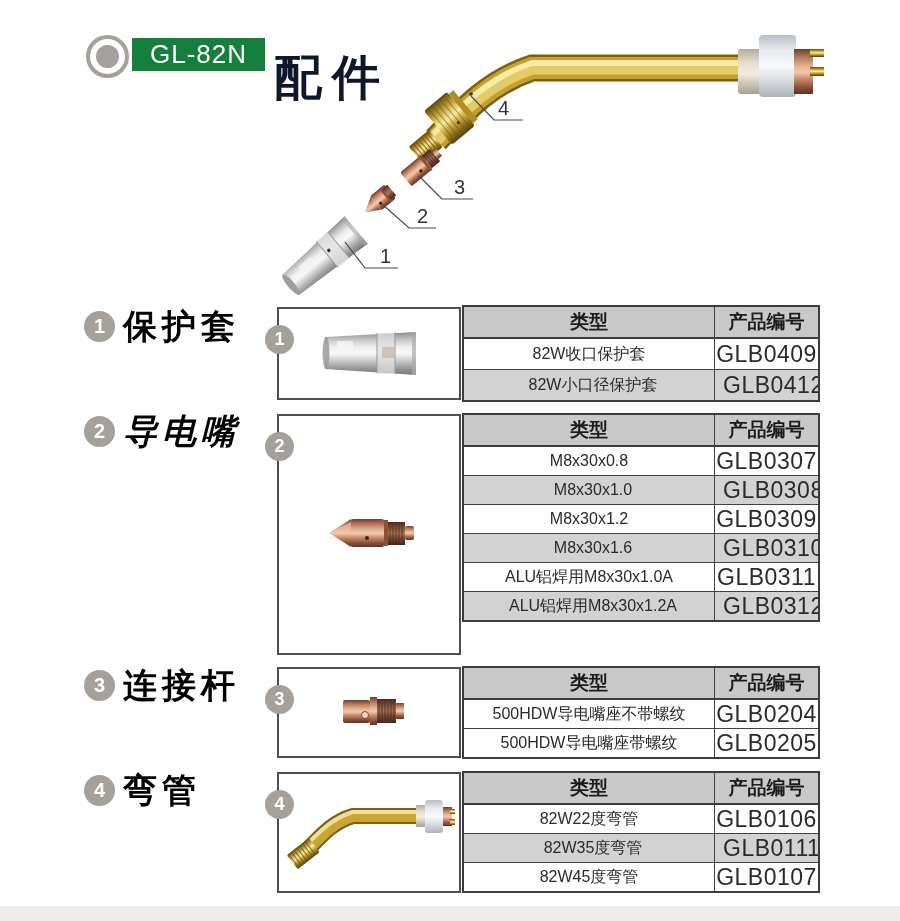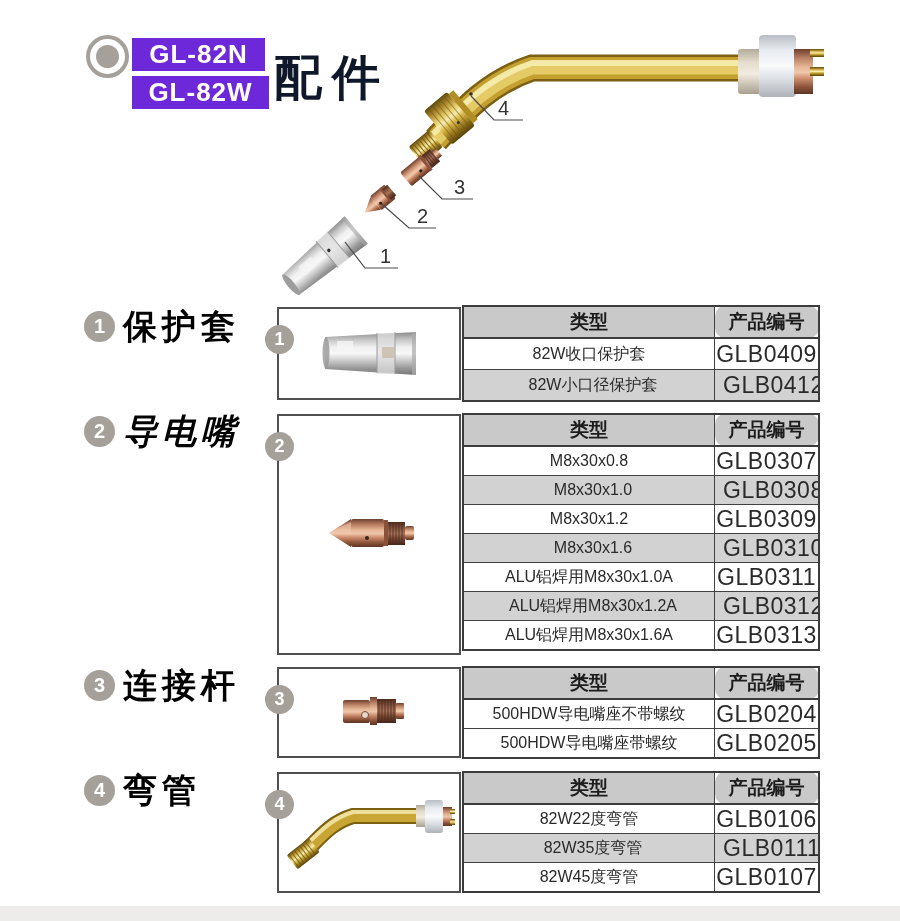--- a/index.html
+++ b/index.html
@@ -3,22 +3,22 @@
 <meta charset="utf-8">
 <style>
   html,body{margin:0;padding:0;background:#fff;}
   .page{position:relative;width:900px;height:921px;background:#ffffff;overflow:hidden;
         font-family:"Liberation Sans","DejaVu Sans",sans-serif;}
 
   
   .hdr-ring{position:absolute;left:86px;top:35px;width:43px;height:43px;box-sizing:border-box;
             border:4px solid #a5a09a;border-radius:50%;display:flex;align-items:center;justify-content:center;}
   .hdr-ring i{width:23px;height:23px;border-radius:50%;background:#a5a09a;}
-  .model-badge{position:absolute;left:132px;height:33px;background:#6d28d9;color:#ffffff;
-               font-size:26px;display:flex;align-items:center;justify-content:center;letter-spacing:1px;font-weight:bold;}
+  .model-badge{position:absolute;left:132px;height:33px;background:#15803d;color:#ffffff;
+               font-size:26px;display:flex;align-items:center;justify-content:center;letter-spacing:1px;}
   .model-badge.b1{top:38px;width:133px;}
   .model-badge.b2{top:76px;width:137px;}
   .main-title{position:absolute;left:274px;top:46px;font-size:48px;font-weight:bold;color:#0f172a;
               font-family:"DejaVu Serif","Liberation Serif",serif;letter-spacing:10px;z-index:3;}
 
   
   .diagram{position:absolute;left:270px;top:20px;width:580px;height:285px;z-index:1;}
   .diagram text{font-family:"Liberation Sans","DejaVu Sans",sans-serif;font-size:20px;fill:#333;}
 
   
@@ -40,21 +40,21 @@
   .box-badge{position:absolute;left:-14px;top:16px;width:29px;height:29px;border-radius:50%;background:#a5a09a;
              color:#fff;font-size:18px;font-weight:bold;display:flex;align-items:center;justify-content:center;z-index:2;}
 
   
   .ptable{position:absolute;left:462px;width:353px;border-collapse:collapse;table-layout:fixed;background:#fff;
           border:2px solid #3c3c3c;}
   .t1{top:305px;} .t2{top:413px;} .t3{top:666px;} .t4{top:771px;}
   .ptable th,.ptable td{border:1.6px solid #414141;text-align:center;padding:0;overflow:hidden;}
   .ptable th{background:#c9c9c9;font-family:Liberation Serif, serif;font-size:19px;
              font-weight:600;color:#1c1c1c;height:30px;border-bottom:2.5px solid #3c3c3c;}
-  .ptable th.col-type{width:250px;} .ptable th.col-code{width:103px;border-radius:10px;}
+  .ptable th.col-type{width:250px;} .ptable th.col-code{width:103px;}
   .ptable td{font-size:16px;color:#2a2a2a;height:28px;}
   .t1 td{height:30px;}
   .ptable td.code{font-size:23px;letter-spacing:.5px;}
   .ptable tr.shaded td{background:#d2d2d2;padding-left:8px;}
 
   .footer-strip{position:absolute;left:0;bottom:0;width:100%;height:15px;background:#edecea;}
 </style>
 </head>
 <body>
 
@@ -109,21 +109,20 @@
         <stop offset=".55" stop-color="#f2ece0"></stop>
           <stop offset="1" stop-color="#a89f8e"></stop>
       </linearGradient>
     </defs>
   </svg>
 
   <div class="hdr-ring">
       <i></i>
     </div>
   <div class="model-badge b1">GL-82N</div>
-  <div class="model-badge b2">GL-82W</div>
   <div class="main-title">配件</div>
 
   <svg class="diagram" viewBox="0 0 580 285">
 
     <g>
       <path d="M166 120 C196 88 220 62 262 48 L473 48" fill="none" stroke="#7c5f12" stroke-width="27"></path>
       <path d="M166 120 C196 88 220 62 262 48 L473 48" fill="none" stroke="#c3a030" stroke-width="22"></path>
       <path d="M166 120 C196 88 220 62 262 48 L473 48" fill="none" stroke="#e4cb66" stroke-width="13"></path>
       <path d="M163 114 C193 84 220 57 262 43 L473 43" fill="none" stroke="#f6eeb0" stroke-width="6" opacity=".9"></path>
       <g transform="translate(158,125) rotate(-40)">
@@ -286,24 +285,20 @@
             <td>M8x30x1.6</td>
             <td class="code">GLB0310</td>
           </tr>
           <tr>
             <td>ALU铝焊用M8x30x1.0A</td>
             <td class="code">GLB0311</td>
           </tr>
           <tr class="shaded">
             <td>ALU铝焊用M8x30x1.2A</td>
             <td class="code">GLB0312</td>
-          </tr>
-          <tr>
-            <td>ALU铝焊用M8x30x1.6A</td>
-            <td class="code">GLB0313</td>
           </tr>
         </tbody>
       </table>
   </div>
 
   <div class="section s3">
     <div class="sec-badge">3</div>
     <div class="sec-label">连接杆</div>
     <div class="img-box">
       <div class="box-badge">3</div>

